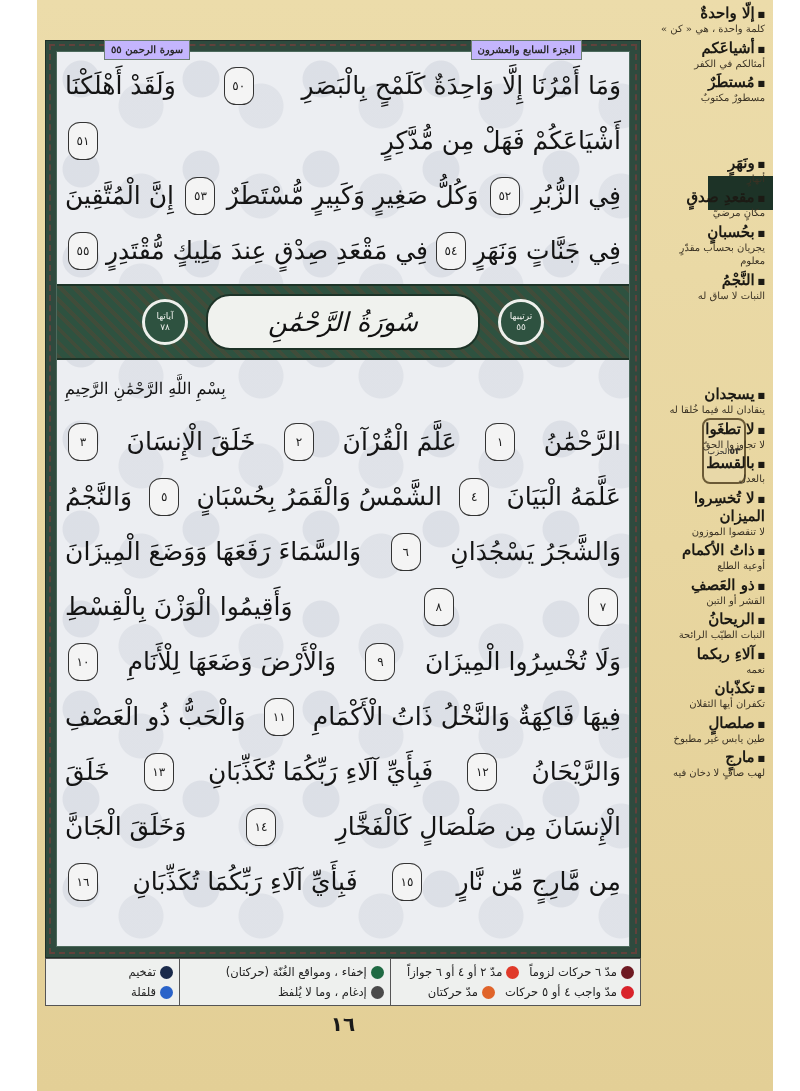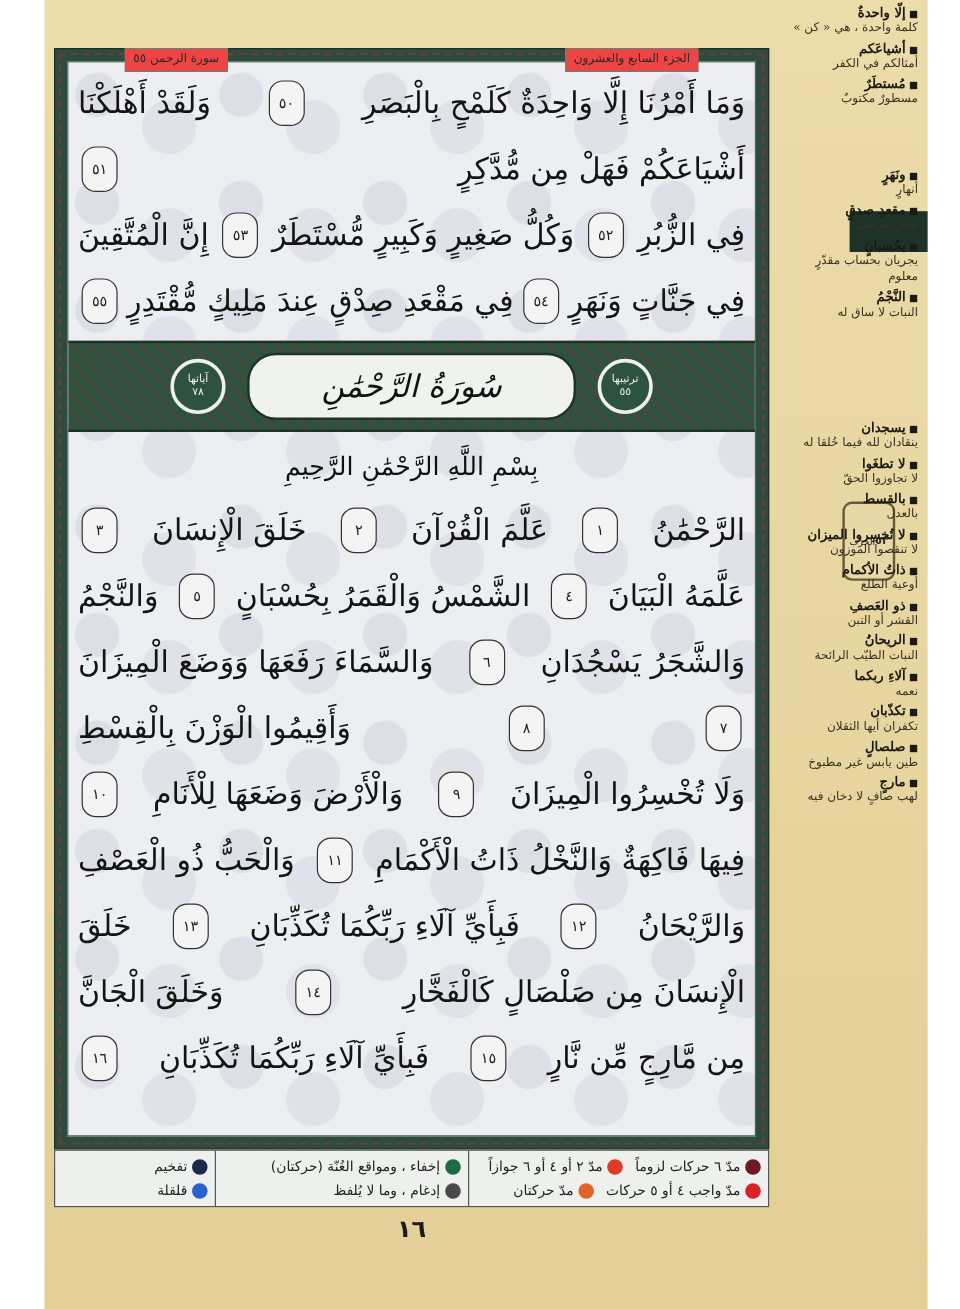--- a/index.html
+++ b/index.html
@@ -10,59 +10,59 @@
 
   
   .frame { position:absolute; left:8px; top:40px; width:596px; height:918px;
            background:#2f4a3e; border:1px solid #1f2f28; box-sizing:border-box; padding:10px; }
   .frame::before { content:""; position:absolute; inset:3px; border:2px dashed #8a3a3a; opacity:.55; pointer-events:none; }
   .inner { position:relative; width:100%; height:100%; background:#eceef2;
            background-image:radial-gradient(circle at 20% 30%, rgba(210,214,222,.6) 0 18px, transparent 19px),
                             radial-gradient(circle at 70% 60%, rgba(210,214,222,.5) 0 22px, transparent 23px);
            background-size:120px 90px; border:1px solid #4d6a5d; box-sizing:border-box; }
 
-  .head-label { position:absolute; top:-1px; height:18px; background:#ef4444; border:1px solid #6d7f74;
+  .head-label { position:absolute; top:-1px; height:18px; background:#c4b5fd; border:1px solid #6d7f74;
                 font-family:"DejaVu Serif", serif; font-size:10px; color:#2a2a2a; line-height:18px;
-                padding:0 6px; direction:rtl; white-space:nowrap; }
+                padding:0 6px; direction:rtl; white-space:nowrap;font-weight:bold; }
   .head-left { left:58px; }
   .head-right { right:58px; }
 
   .lines { position:absolute; left:8px; right:8px; top:6px; direction:rtl; }
   .line { height:55px; display:flex; justify-content:space-between; align-items:center;
           font-family:"DejaVu Serif", serif; font-size:25px; color:#141414; white-space:nowrap; }
   .ayah { display:inline-flex; align-items:center; justify-content:center; width:28px; height:36px;
           border:1.5px solid #333; border-radius:40% 40% 40% 40% / 30% 30% 30% 30%; font-size:12px;
           color:#222; background:#f4f4f4; margin:16px 3px; vertical-align:middle; font-family:"DejaVu Sans", sans-serif; }
 
   .surah-banner { height:72px; margin:6px -8px 4px -8px; background:#2e5240;
                   background-image:repeating-linear-gradient(45deg, rgba(120,60,40,.25) 0 4px, transparent 4px 10px);
                   border-top:2px solid #1d3327; border-bottom:2px solid #1d3327;
                   display:flex; align-items:center; justify-content:center; gap:18px; direction:rtl; }
   .surah-medal { width:40px; height:40px; border-radius:50%; background:#2e5240; border:3px solid #eef0ec;
                  color:#eef0ec; font-size:9px; display:flex; flex-direction:column; align-items:center; justify-content:center; line-height:1.2;text-align:center; }
   .surah-name-box { width:270px; height:52px; background:#f0f2ee; border:2px solid #1d3327; border-radius:24px;
                     display:flex; align-items:center; justify-content:center;
                     font-family:"DejaVu Serif", serif; font-size:26px; color:#111;font-style:italic; }
-  .basmala { text-align:center; font-family:"DejaVu Serif", serif; font-size:21px; height:50px; line-height:50px; color:#111; }
+  .basmala { text-align:left; font-family:"DejaVu Serif", serif; font-size:16px; height:50px; line-height:50px; color:#111; }
 
   
   .legend { position:absolute; left:8px; top:958px; width:596px; height:48px; background:#eef0ee;
             border:1px solid #555; box-sizing:border-box; display:flex; direction:rtl; font-size:11.5px; color:#222; }
   .lg-col { border-left:1px solid #555; padding:3px 6px; display:flex; flex-direction:column; justify-content:space-around; }
   .lg-col:last-child { border-left:none;padding-left:48px; }
   .lg-row { display:flex; gap:10px; align-items:center; }
   .lg-item { display:flex; align-items:center; gap:4px; white-space:nowrap; }
   .dot { width:13px; height:13px; border-radius:50%; display:inline-block; }
 
   .page-number { position:absolute; left:0; width:612px; top:1012px; text-align:center; font-size:20px; font-weight:bold; color:#1a1a1a; }
 
   
   .margin { position:absolute; left:616px; top:4px; width:112px; direction:rtl; font-family:"DejaVu Serif", serif; color:#2a241a; }
   .gl { margin-bottom:3px; }
-  .gl-word { font-size:11px; font-weight:bold; color:#1c1a14; }
+  .gl-word { font-size:15px; font-weight:bold; color:#1c1a14; }
   .gl-word::before { content:"■ "; font-size:8px; vertical-align:middle; }
   .gl-def { font-size:10px; color:#3a3224; line-height:1.35; }
   .tab { position:absolute; left:671px; top:176px; width:65px; height:34px; background:#1d3327; }
   .hizb { position:absolute; left:665px; top:418px; width:40px; height:62px; border:2px solid #6b5a36; border-radius:8px;
           background:#e8d8a8; display:flex; flex-direction:row; align-items:center; justify-content:center; font-size:8px; color:#2a2a2a; }
   .hizb .num { font-weight:bold; font-size:9px; }
 </style>
 </head>
 <body>
 

